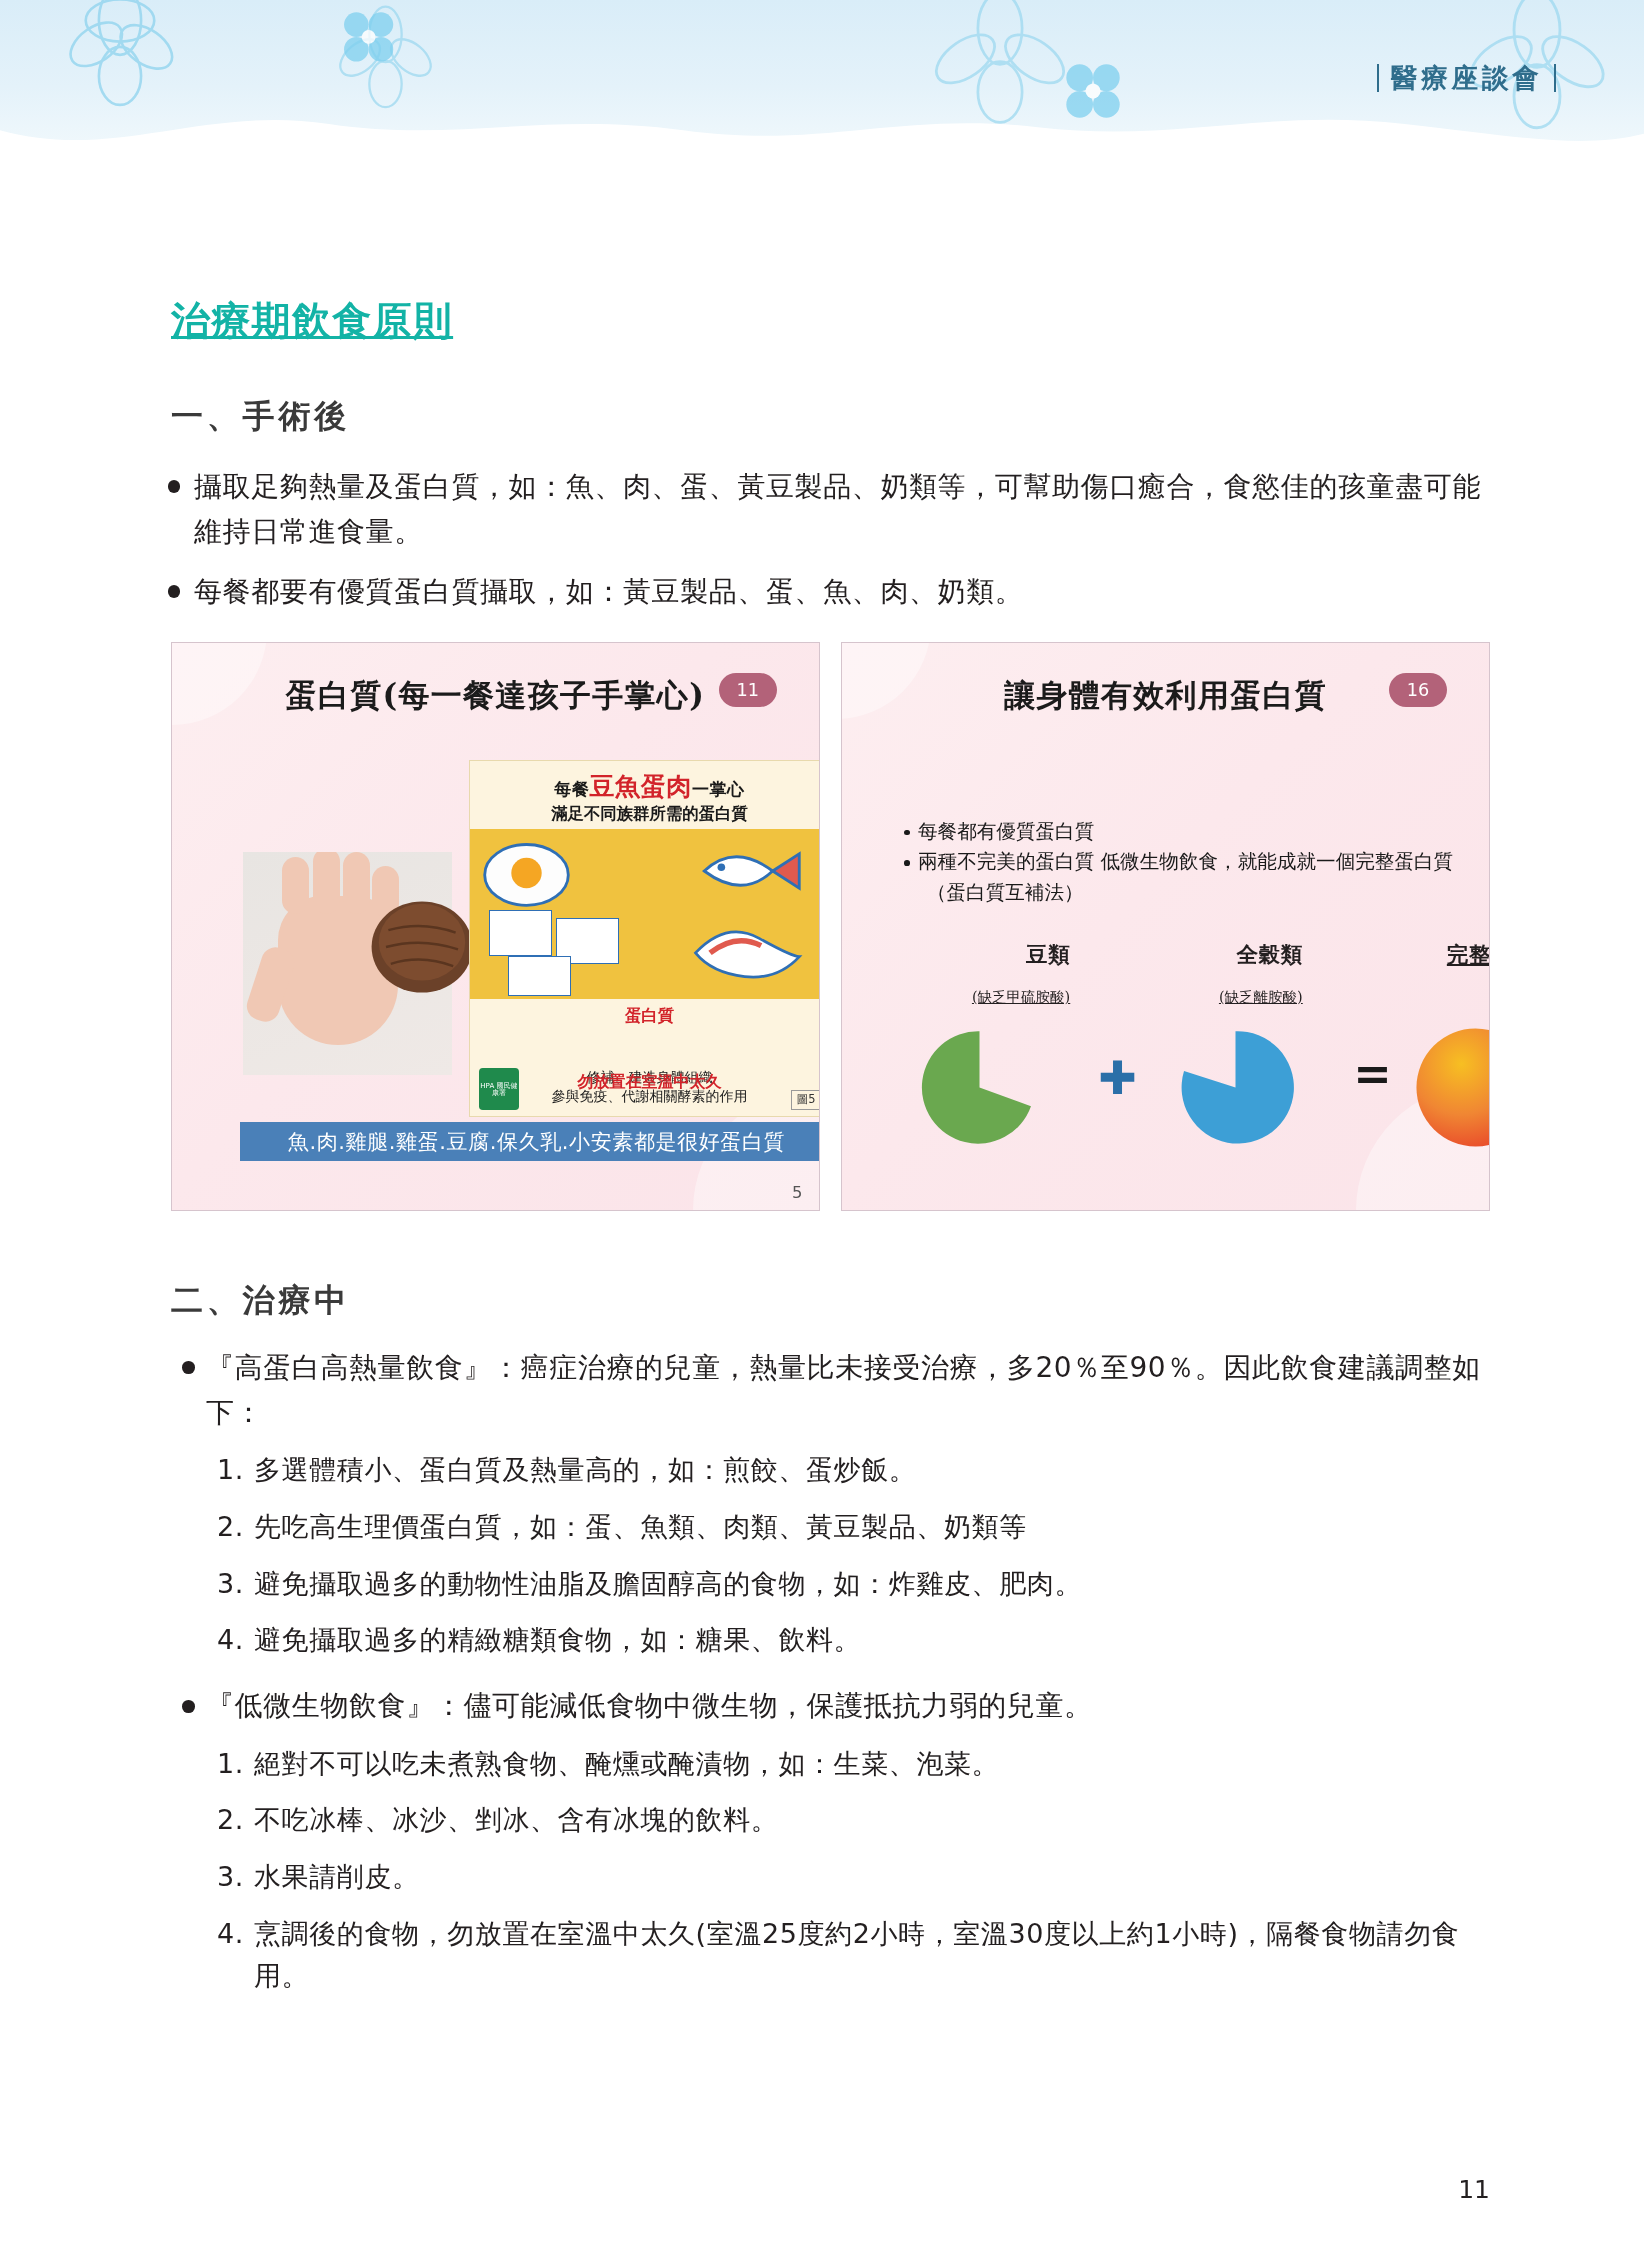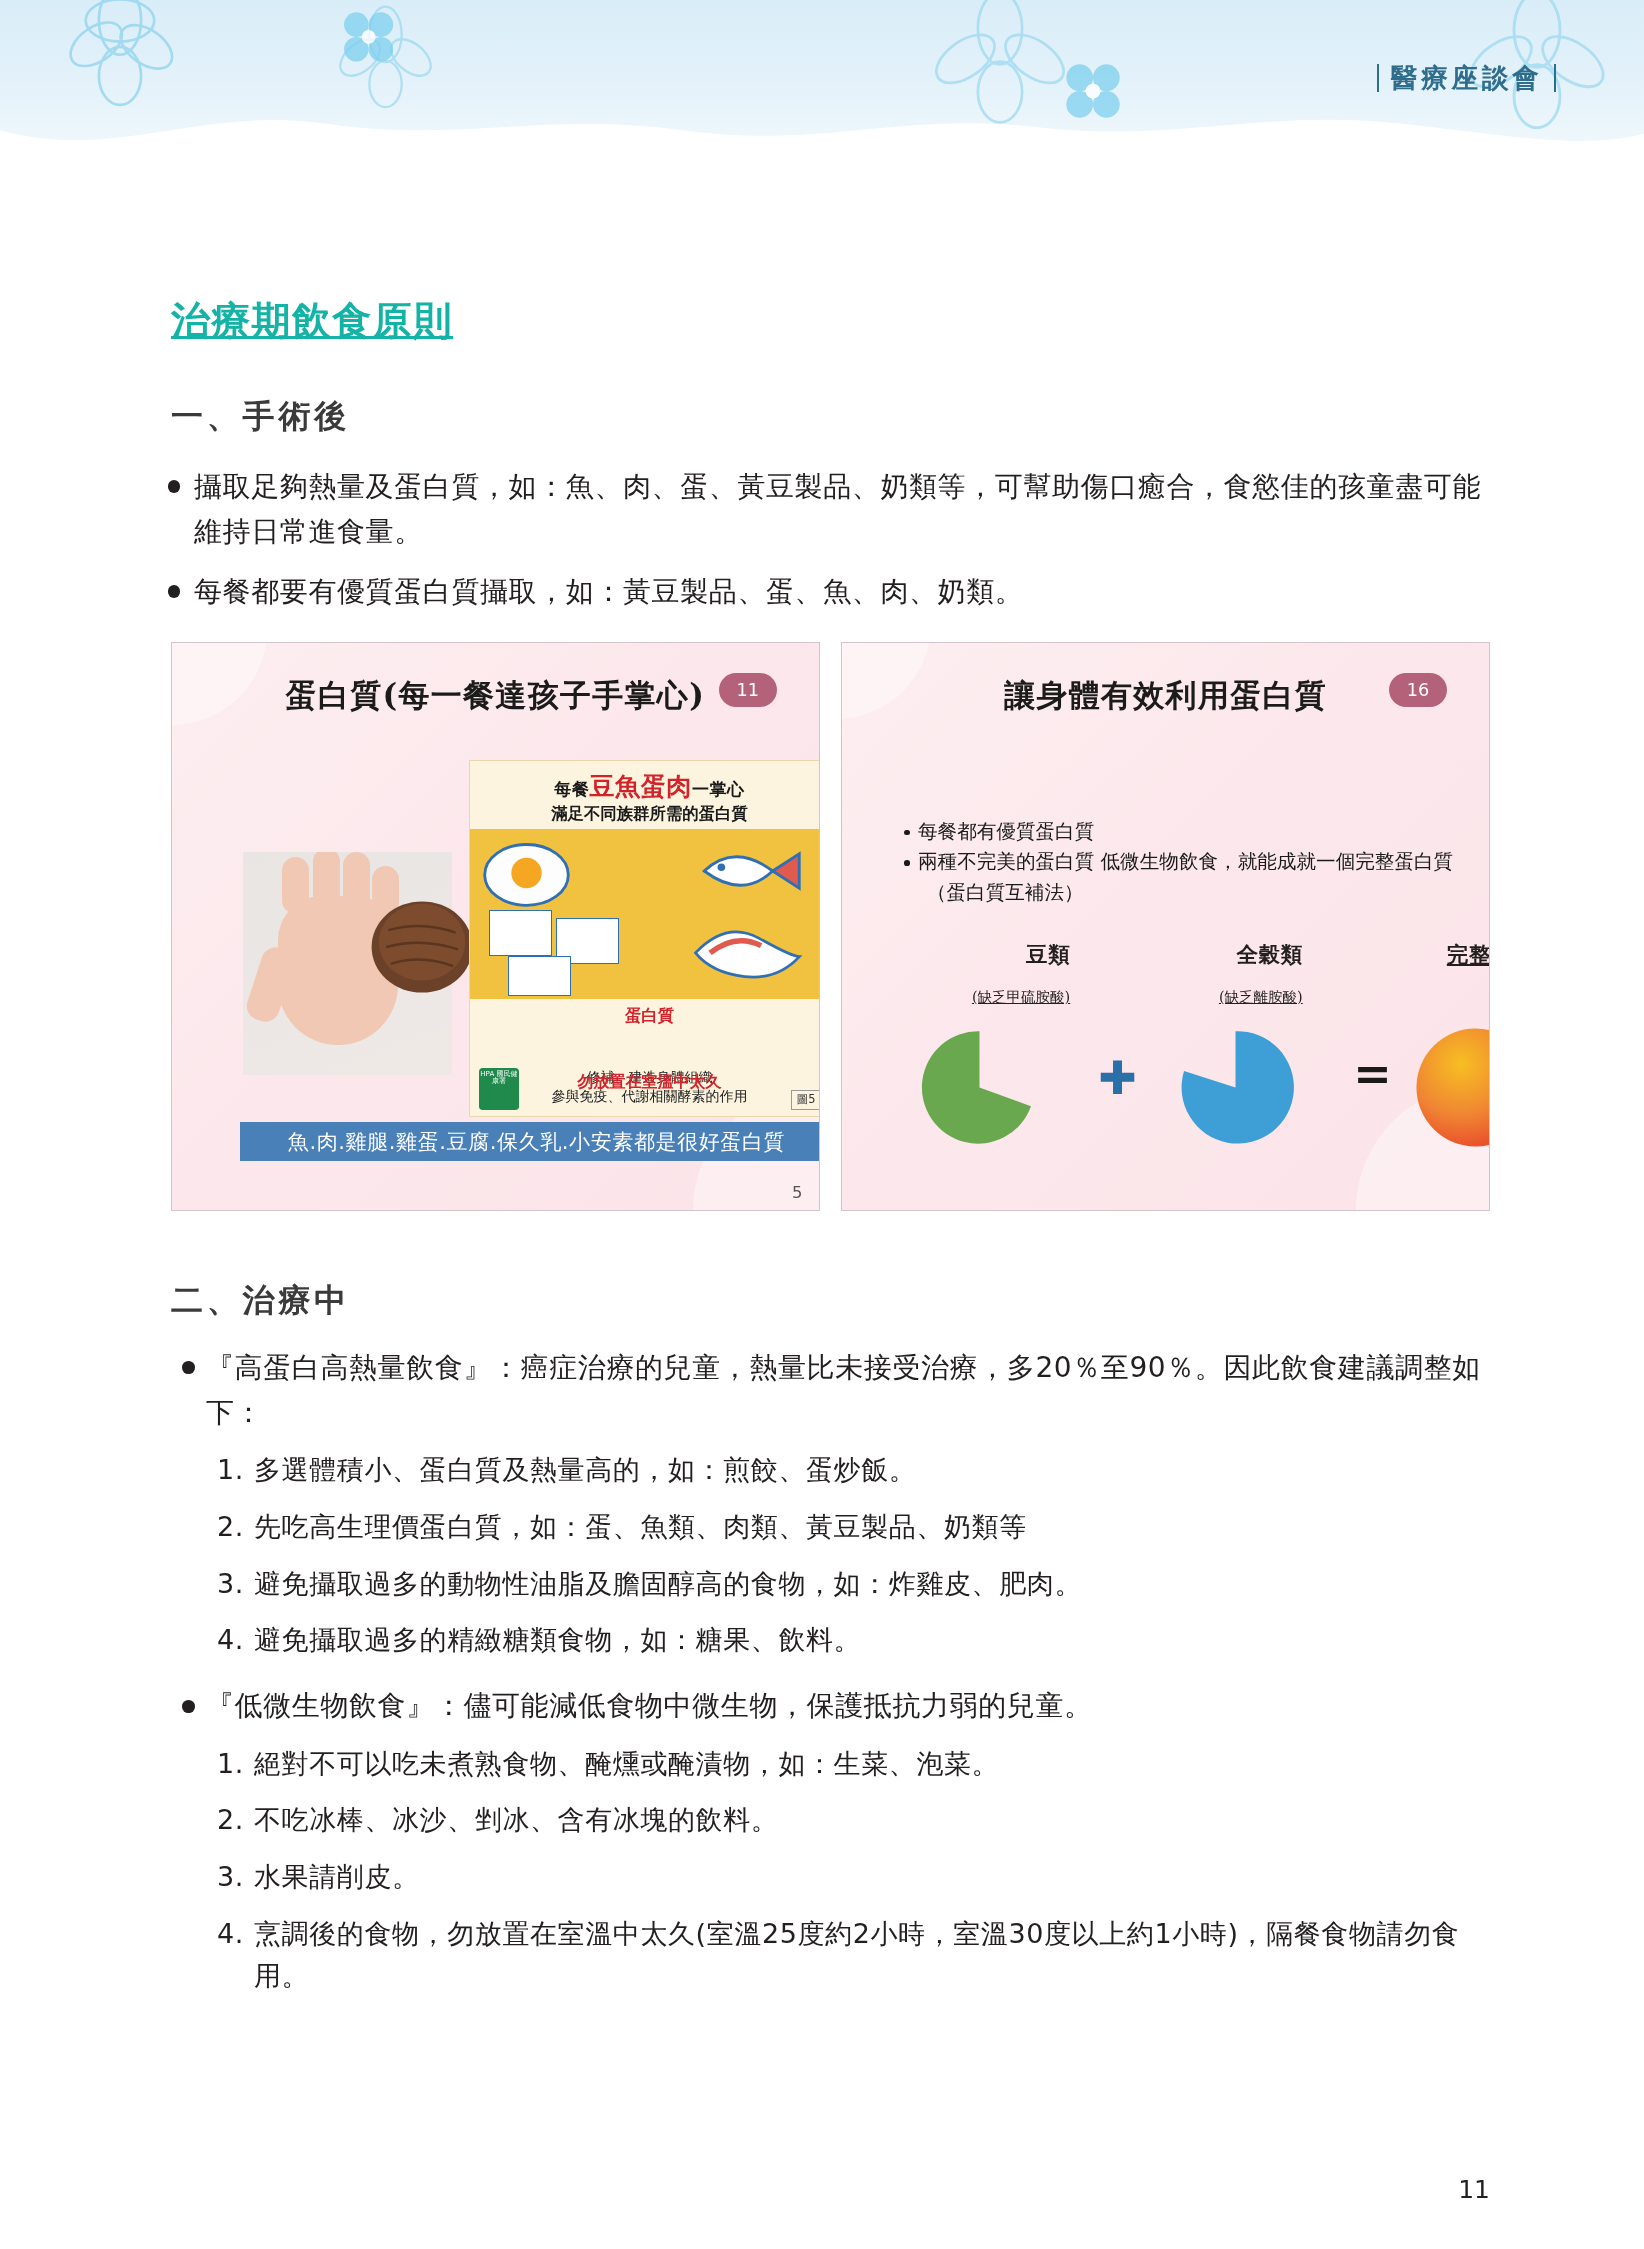--- a/index.html
+++ b/index.html
@@ -228,21 +228,21 @@
     text-align: center; font-size: 14px; color: #1a1a1a; line-height: 1.35; margin-top: 41px;
   }
   .poster-l5 {
     position: absolute; top: 311px; width: 100%;
     text-align: center; font-weight: 700; font-size: 16px; color: #d2232a;
   }
   .poster-logo {
     position: absolute; left: 8.9px; bottom: 6.3px;
     width: 40px; height: 42px; background: #1f8a4c; border-radius: 3.8px;
     color: #fff; font-size: 7px; text-align:center; line-height:1.1;
-    padding-top: 3px; box-sizing: border-box;
+    padding-top: 15px; box-sizing: border-box;
   }
   .poster-tagbox {
     position: absolute; right: 7.6px; bottom: 6.3px;
     border: 0.6px solid #999; font-size: 11.4px; padding: 1.3px 5px; color:#333;
   }
   .blue-bar {
     position: absolute;
     left: 68px;
     bottom: 49px;
     width: 593px;

